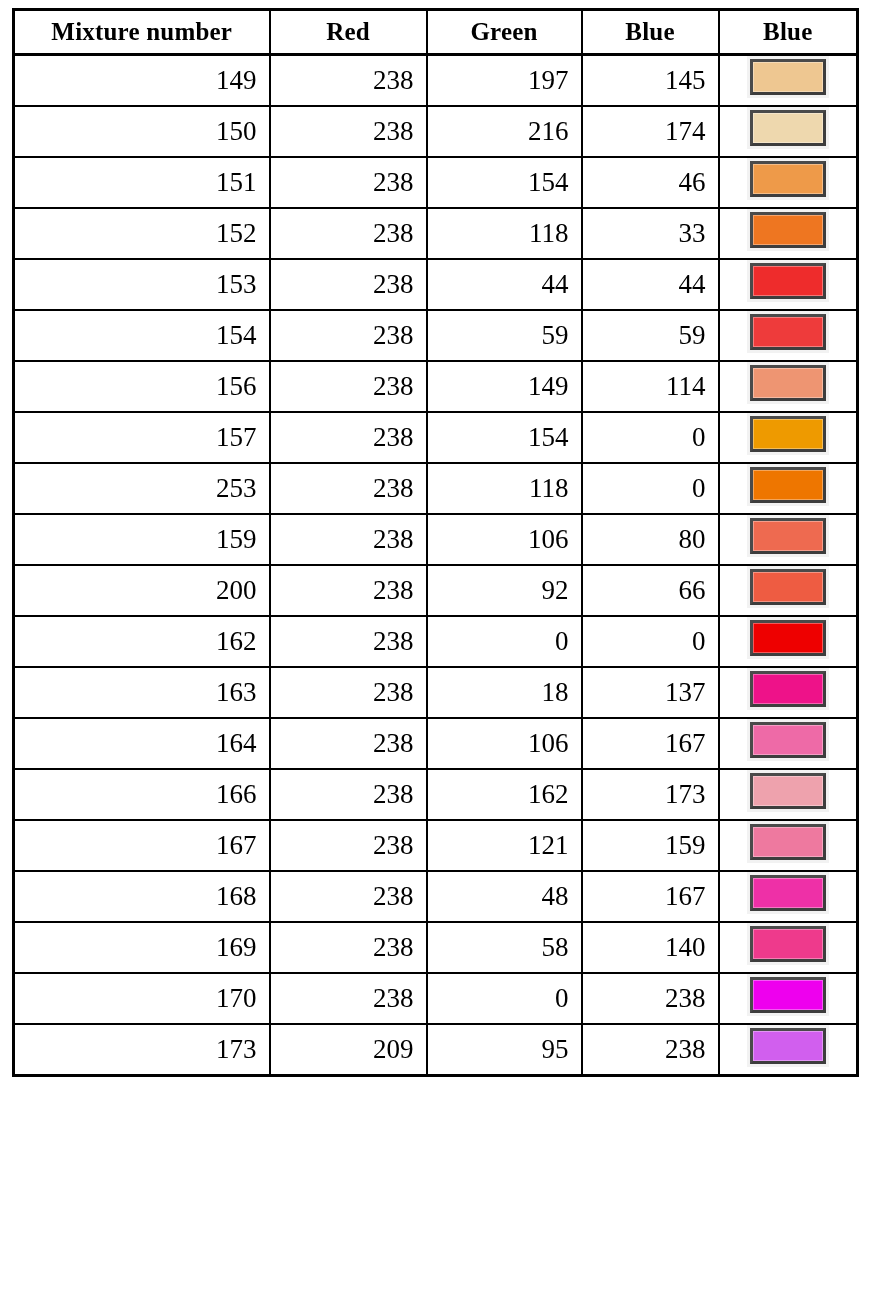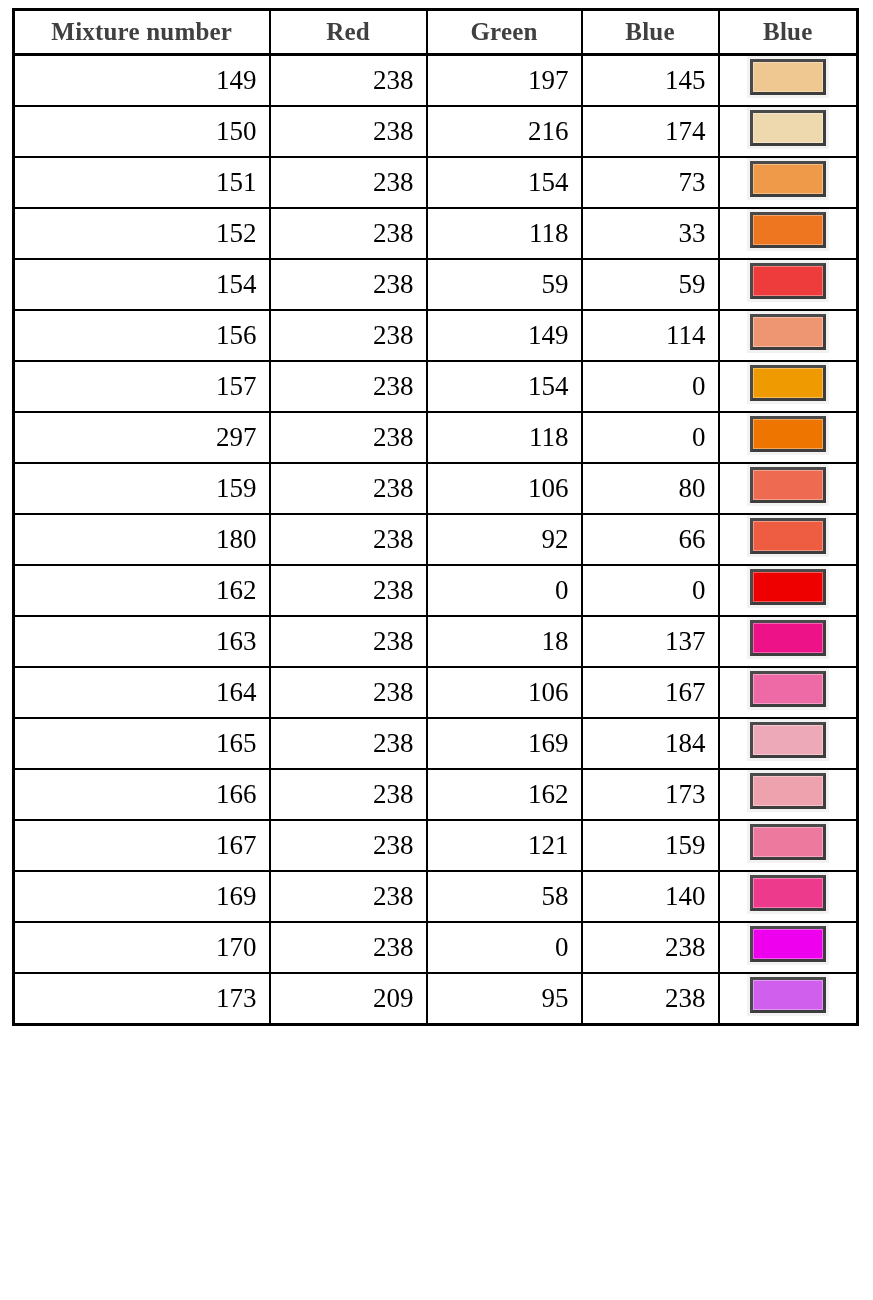--- a/index.html
+++ b/index.html
@@ -41,21 +41,21 @@
   thead th {
     height: 42px;
     border-right: 2px solid #000000;
     border-bottom: 3px solid #000000;
     font-weight: bold;
     font-size: 25px;
     text-align: center;
     vertical-align: middle;
     letter-spacing: 0.2px;
     padding: 0;
-    color: #404040;
+    color: #000000;
     font-family: "Liberation Serif", "DejaVu Serif", serif;
   }
   thead th:last-child { border-right: none; }
 
   tbody td {
     height: 46px;
     border-right: 2px solid #000000;
     border-bottom: 2px solid #000000;
     padding: 0 12px 0 0;
     font-size: 27px;
@@ -120,31 +120,38 @@
           <td>150</td>
           <td>238</td>
           <td>216</td>
           <td>174</td>
           <td class="color-cell"><span class="swatch-backing"><span class="swatch" style="background-color: rgb(238, 216, 174);"></span></span></td>
         </tr>
         <tr>
           <td>151</td>
           <td>238</td>
           <td>154</td>
-          <td>73</td>
+          <td>46</td>
           <td class="color-cell"><span class="swatch-backing"><span class="swatch" style="background-color: rgb(238, 154, 73);"></span></span></td>
         </tr>
         <tr>
           <td>152</td>
           <td>238</td>
           <td>118</td>
           <td>33</td>
           <td class="color-cell"><span class="swatch-backing"><span class="swatch" style="background-color: rgb(238, 118, 33);"></span></span></td>
         </tr>
         <tr>
+          <td>153</td>
+          <td>238</td>
+          <td>44</td>
+          <td>44</td>
+          <td class="color-cell"><span class="swatch-backing"><span class="swatch" style="background-color: rgb(238, 44, 44);"></span></span></td>
+        </tr>
+        <tr>
           <td>154</td>
           <td>238</td>
           <td>59</td>
           <td>59</td>
           <td class="color-cell"><span class="swatch-backing"><span class="swatch" style="background-color: rgb(238, 59, 59);"></span></span></td>
         </tr>
         <tr>
           <td>156</td>
           <td>238</td>
           <td>149</td>
@@ -152,35 +159,35 @@
           <td class="color-cell"><span class="swatch-backing"><span class="swatch" style="background-color: rgb(238, 149, 114);"></span></span></td>
         </tr>
         <tr>
           <td>157</td>
           <td>238</td>
           <td>154</td>
           <td>0</td>
           <td class="color-cell"><span class="swatch-backing"><span class="swatch" style="background-color: rgb(238, 154, 0);"></span></span></td>
         </tr>
         <tr>
-          <td>297</td>
+          <td>253</td>
           <td>238</td>
           <td>118</td>
           <td>0</td>
           <td class="color-cell"><span class="swatch-backing"><span class="swatch" style="background-color: rgb(238, 118, 0);"></span></span></td>
         </tr>
         <tr>
           <td>159</td>
           <td>238</td>
           <td>106</td>
           <td>80</td>
           <td class="color-cell"><span class="swatch-backing"><span class="swatch" style="background-color: rgb(238, 106, 80);"></span></span></td>
         </tr>
         <tr>
-          <td>180</td>
+          <td>200</td>
           <td>238</td>
           <td>92</td>
           <td>66</td>
           <td class="color-cell"><span class="swatch-backing"><span class="swatch" style="background-color: rgb(238, 92, 66);"></span></span></td>
         </tr>
         <tr>
           <td>162</td>
           <td>238</td>
           <td>0</td>
           <td>0</td>
@@ -194,41 +201,41 @@
           <td class="color-cell"><span class="swatch-backing"><span class="swatch" style="background-color: rgb(238, 18, 137);"></span></span></td>
         </tr>
         <tr>
           <td>164</td>
           <td>238</td>
           <td>106</td>
           <td>167</td>
           <td class="color-cell"><span class="swatch-backing"><span class="swatch" style="background-color: rgb(238, 106, 167);"></span></span></td>
         </tr>
         <tr>
-          <td>165</td>
-          <td>238</td>
-          <td>169</td>
-          <td>184</td>
-          <td class="color-cell"><span class="swatch-backing"><span class="swatch" style="background-color: rgb(238, 169, 184);"></span></span></td>
-        </tr>
-        <tr>
           <td>166</td>
           <td>238</td>
           <td>162</td>
           <td>173</td>
           <td class="color-cell"><span class="swatch-backing"><span class="swatch" style="background-color: rgb(238, 162, 173);"></span></span></td>
         </tr>
         <tr>
           <td>167</td>
           <td>238</td>
           <td>121</td>
           <td>159</td>
           <td class="color-cell"><span class="swatch-backing"><span class="swatch" style="background-color: rgb(238, 121, 159);"></span></span></td>
         </tr>
         <tr>
+          <td>168</td>
+          <td>238</td>
+          <td>48</td>
+          <td>167</td>
+          <td class="color-cell"><span class="swatch-backing"><span class="swatch" style="background-color: rgb(238, 48, 167);"></span></span></td>
+        </tr>
+        <tr>
           <td>169</td>
           <td>238</td>
           <td>58</td>
           <td>140</td>
           <td class="color-cell"><span class="swatch-backing"><span class="swatch" style="background-color: rgb(238, 58, 140);"></span></span></td>
         </tr>
         <tr>
           <td>170</td>
           <td>238</td>
           <td>0</td>

